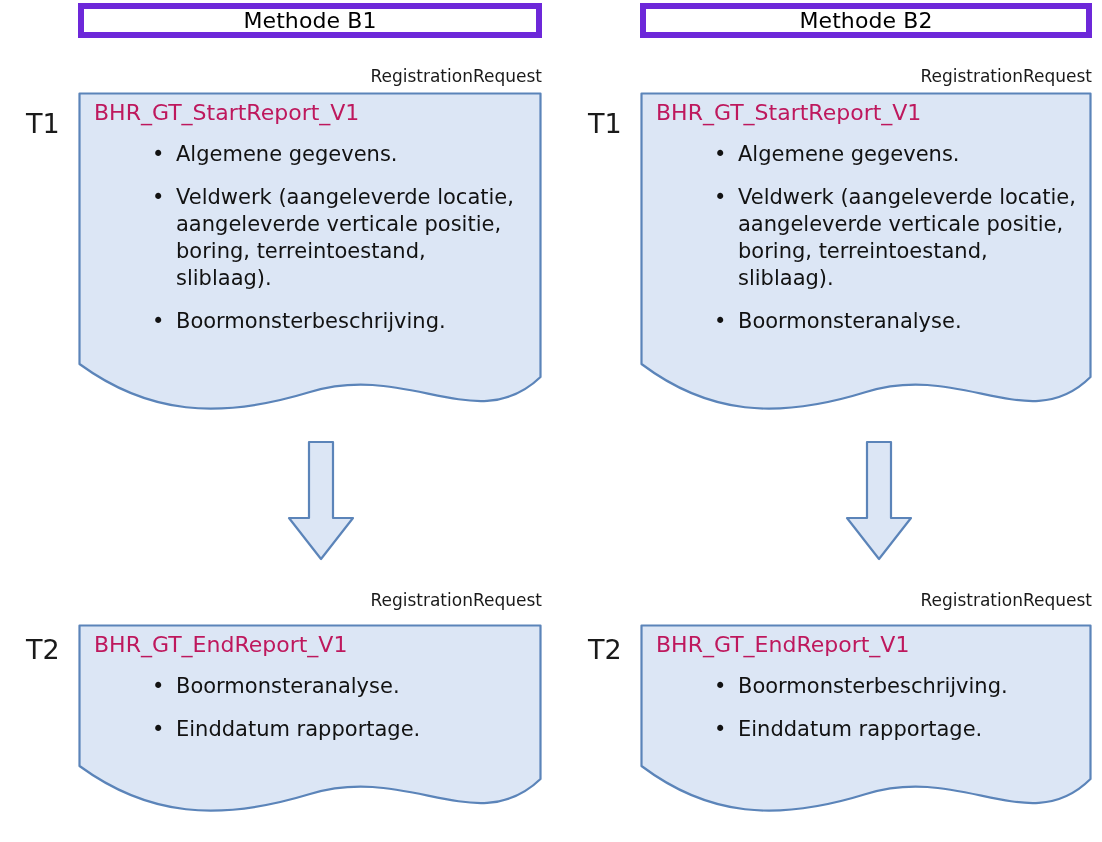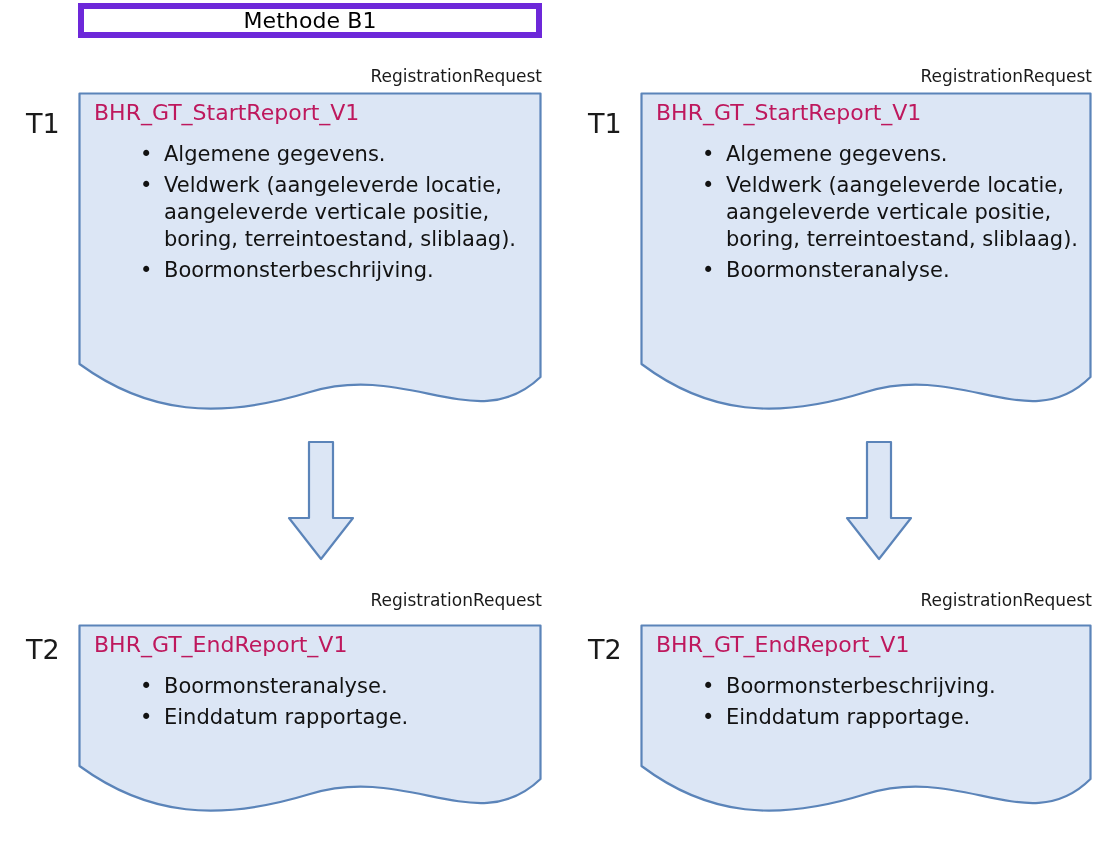--- a/index.html
+++ b/index.html
@@ -94,21 +94,21 @@
     list-style: none;
     margin: 0;
     padding: 0;
   }
   ul.doc-list li {
     position: relative;
     font-size: 21px;
     line-height: 27px;
     color: #121212;
     padding-left: 30px;
-    margin: 4px;
+    margin: 16px;
   }
   ul.doc-list li::before {
     content: "\2022";
     position: absolute;
     left: 6px;
     top: 0;
     font-size: 21px;
     line-height: 27px;
     color: #121212;
   }
@@ -134,20 +134,23 @@
 </style>
 </head>
 <body>
 
 <div class="canvas">
 
   <div class="method-header" id="method-header-b1">
     <span>Methode B1</span>
   </div>
 
+  <div class="method-header" id="method-header-b2">
+    <span>Methode B2</span>
+  </div>
 
   <div class="doc-caption" id="caption-b1-t1">RegistrationRequest</div>
   <div class="doc-caption" id="caption-b2-t1">RegistrationRequest</div>
   <div class="doc-caption" id="caption-b1-t2">RegistrationRequest</div>
   <div class="doc-caption" id="caption-b2-t2">RegistrationRequest</div>
 
   <div class="time-label" id="time-label-b1-t1">T1</div>
   <div class="time-label" id="time-label-b2-t1">T1</div>
   <div class="time-label" id="time-label-b1-t2">T2</div>
   <div class="time-label" id="time-label-b2-t2">T2</div>

